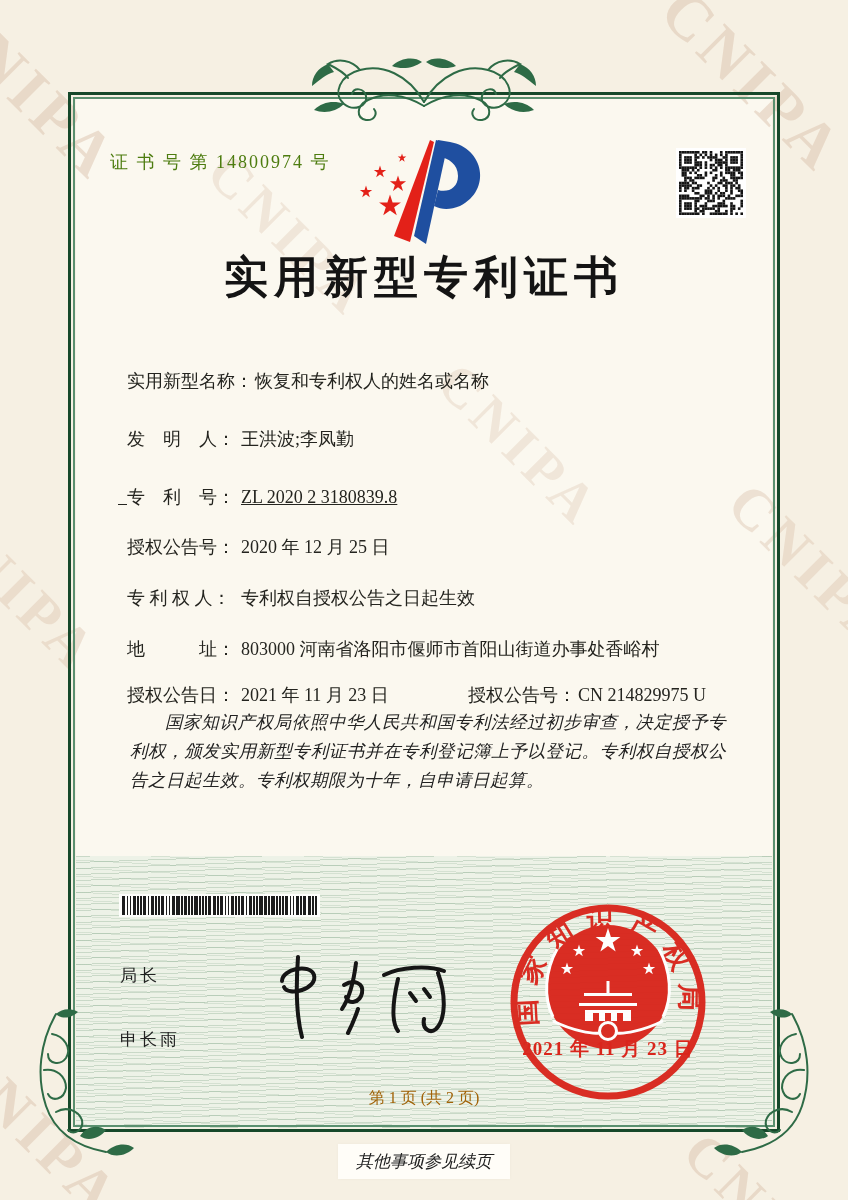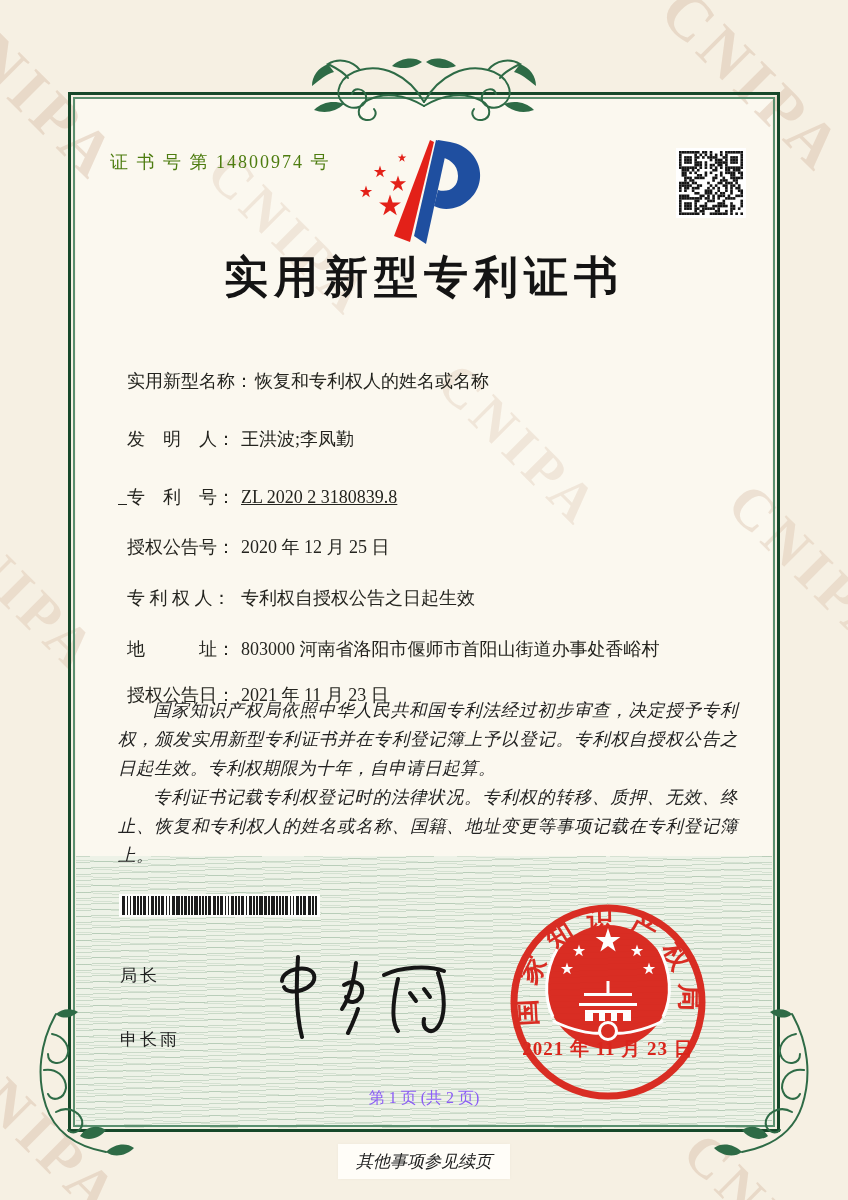--- a/index.html
+++ b/index.html
@@ -26,31 +26,31 @@
   .flf{fill:#2e6b46;stroke:none;}
   .cert-no{left:110px;top:150px;font-size:18px;letter-spacing:2px;color:#4d7c0f;z-index:5;}
   .title{left:0;top:248px;width:848px;text-align:center;font-size:44px;font-weight:700;
          color:#141414;letter-spacing:6px;z-index:5;}
   .row{position:absolute;left:118px;font-size:18px;color:#24241f;z-index:5;white-space:pre;}
   .row .lbl{display:inline-block;min-width:112px;white-space:pre;}
   .row .val{margin-left:2px;}
   .grant-right{position:absolute;left:332px;top:0;white-space:pre;}
   .paras{left:118px;top:696px;width:620px;z-index:5;font-size:17.5px;line-height:29px;
          color:#222;font-style:italic;text-align:justify;letter-spacing:.5px;}
-  .paras p{margin:0;text-indent:2em;}
+  .paras p{margin:12px;text-indent:2em;}
   .barcode{left:119px;top:894px;background:#fdfdfb;padding:2px 3px;z-index:5;}
   .bars{display:flex;gap:1.4px;height:19px;}
   .bars i{display:block;background:#1c1c1c;height:100%;}
   .signer{left:120px;z-index:6;font-size:17px;color:#222;
           font-family:"Liberation Sans","DejaVu Sans",sans-serif;letter-spacing:3px;}
   .sig{left:238px;top:945px;z-index:6;}
   .seal{left:497px;top:893px;z-index:7;opacity:.96;}
   .seal-date{left:516px;top:1036px;width:184px;text-align:center;color:#d9261c;
              font-size:19px;font-weight:600;letter-spacing:1px;z-index:8;white-space:pre;}
-  .page-info{left:0;top:1088px;width:848px;text-align:center;font-size:16px;color:#8b5cf6;z-index:6;white-space:pre;}
+  .page-info{left:0;top:1088px;width:848px;text-align:center;font-size:16px;color:#a16207;z-index:6;white-space:pre;}
   .footer-note{left:50%;top:1144px;transform:translateX(-50%);background:#fffdf8;
                padding:6px 18px;font-size:17px;font-style:italic;color:#222;z-index:6;
                white-space:pre;box-shadow:0 0 4px rgba(0,0,0,0.03);}
   .qr{left:676px;top:148px;width:70px;height:70px;background:#fff;padding:3px;box-sizing:border-box;z-index:5;}
   .logo{left:346px;top:138px;z-index:5;}
 </style>
 </head>
 <body>
 
 <div class="abs paper-inner"></div>
@@ -478,25 +478,27 @@
   <span class="lbl">授权公告号：</span><span class="val">2020 年 12 月 25 日</span>
 </div>
 <div class="row" style="top:565px;">
   <span class="lbl">专 利 权 人：</span><span class="val">专利权自授权公告之日起生效</span>
 </div>
 <div class="row" style="top:616px;">
   <span class="lbl">地　　　址：</span><span class="val">803000 河南省洛阳市偃师市首阳山街道办事处香峪村</span>
 </div>
 <div class="row" style="top:662px;width:660px;">
   <span class="lbl">授权公告日：</span><span class="val">2021 年 11 月 23 日</span>
+  <span class="grant-right">
+    <span>授权公告号：</span><span class="val">CN 214829975 U</span>
+  </span>
 </div>
 
 <div class="abs paras">
   <p>国家知识产权局依照中华人民共和国专利法经过初步审查，决定授予专利权，颁发实用新型专利证书并在专利登记簿上予以登记。专利权自授权公告之日起生效。专利权期限为十年，自申请日起算。</p>
-  <p>专利证书记载专利权登记时的法律状况。专利权的转移、质押、无效、终止、恢复和专利权人的姓名或名称、国籍、地址变更等事项记载在专利登记簿上。</p>
 </div>
 
 <div class="abs barcode">
   <div class="bars">
       <i style="width: 3.2px;"></i>
       <i style="width: 1.6px;"></i>
       <i style="width: 1.6px;"></i>
       <i style="width: 3.2px;"></i>
       <i style="width: 1.6px;"></i>
       <i style="width: 1.6px;"></i>

